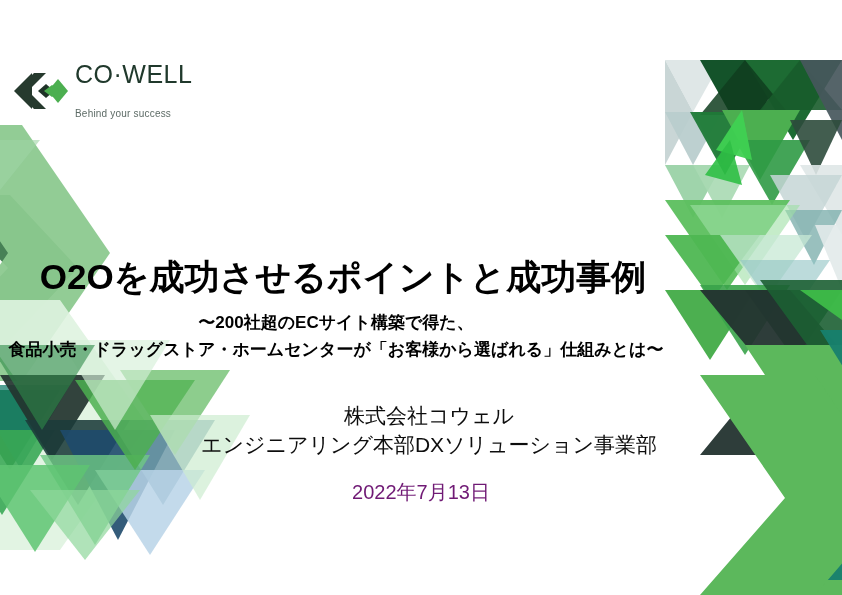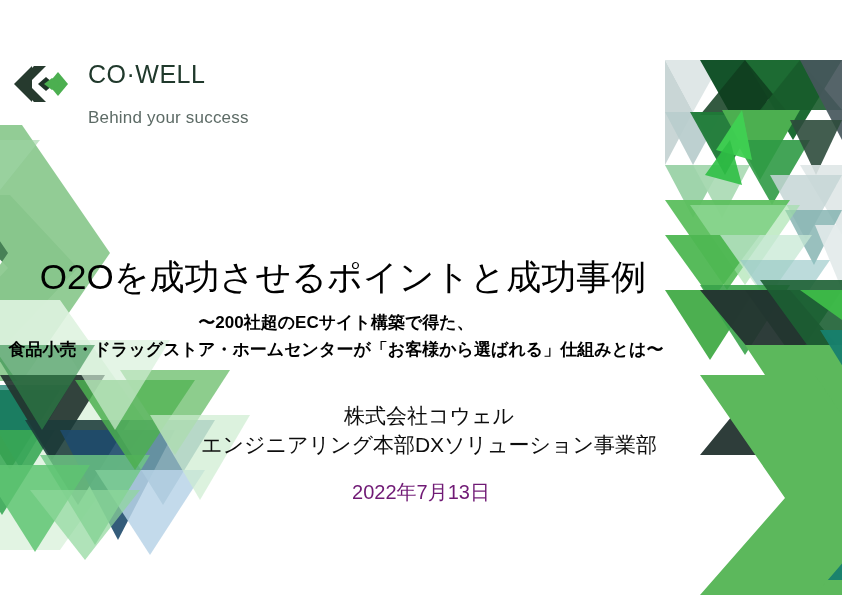--- a/index.html
+++ b/index.html
@@ -28,22 +28,22 @@
     height: 595px;
     pointer-events: none;
   }
 
   
   .logo-block {
     position: absolute;
     left: 14px;
     top: 60px;
     display: flex;
-    align-items: flex-start;
-    gap: 20px;
+    align-items: center;
+    gap: 7px;
     z-index: 20;
   }
   .logo-mark {
     width: 54px;
     height: 44px;
     flex: none;
     margin-top: 2px;
   }
   .logo-words {
     display: flex;
@@ -53,21 +53,21 @@
   }
   .logo-name {
     font-size: 25px;
     letter-spacing: 0.5px;
     color: #20392c;
     font-weight: 400;
     font-family: "Liberation Sans", sans-serif;
     white-space: nowrap;
   }
   .logo-tag {
-    font-size: 17px;
+    font-size: 10px;
     color: #5d6b66;
     letter-spacing: 0.2px;
     margin-top: 22px;
     white-space: nowrap;
     font-family: "Liberation Sans", sans-serif;
   }
 
   
   .content {
     position: absolute;
@@ -76,21 +76,21 @@
     width: 842px;
     z-index: 15;
     text-align: center;
   }
   .main-title {
     position: absolute;
     top: 258px;
     left: 0;
     width: 686px;
     font-size: 35px;
-    font-weight: normal;
+    font-weight: bold;
     color: #000000;
     letter-spacing: 0px;
     line-height: 1.1;
     white-space: nowrap;
   }
   .sub-line {
     position: absolute;
     left: 0;
     width: 672px;
     font-size: 17px;

